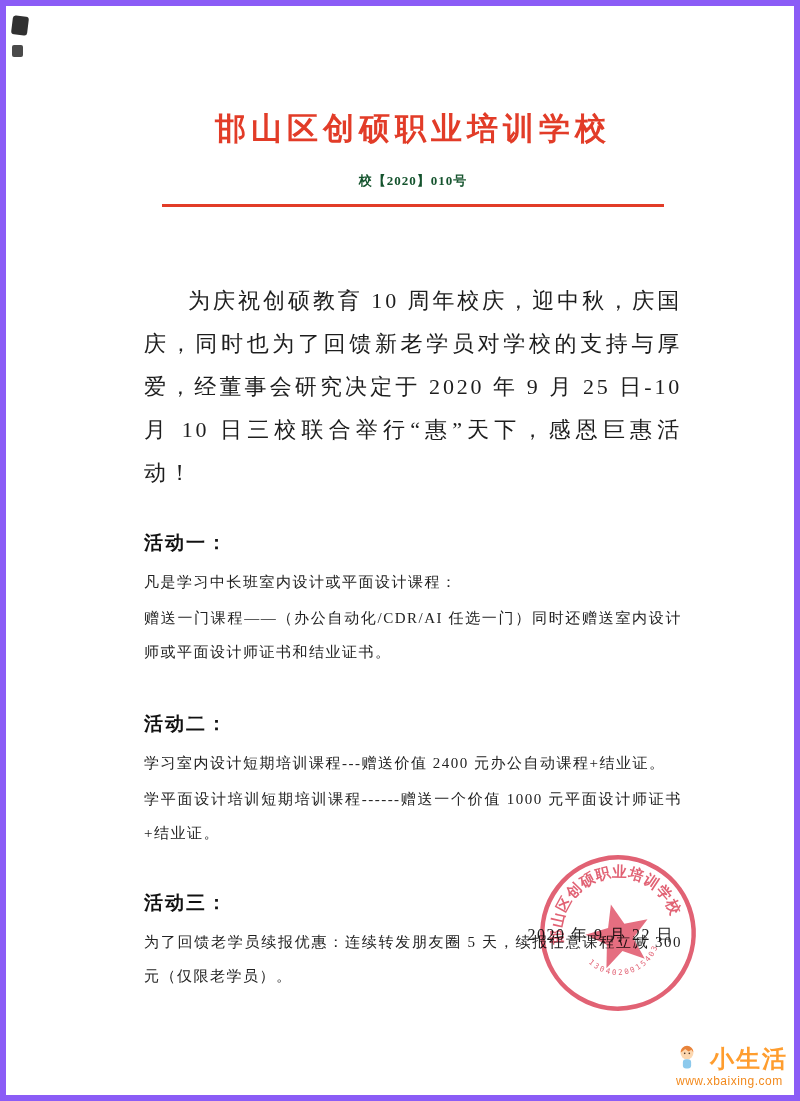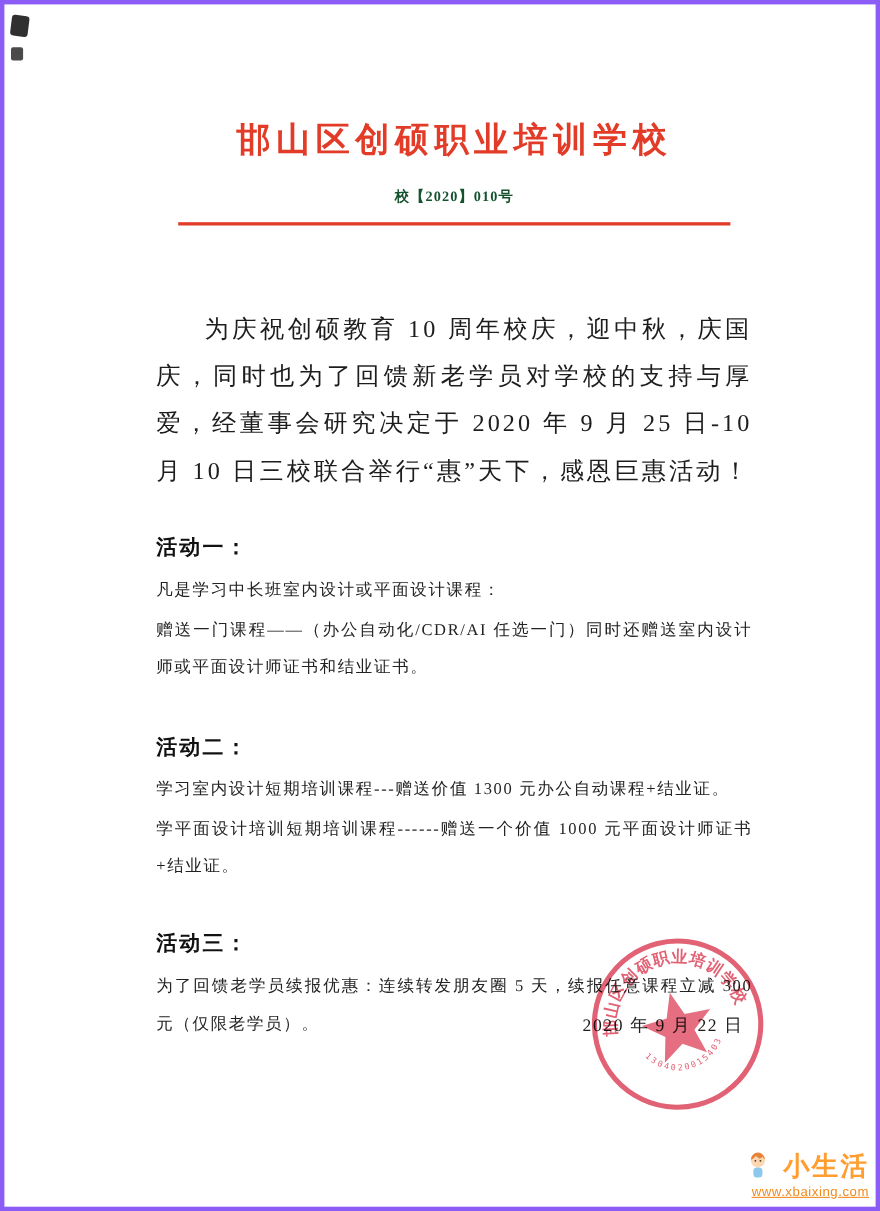--- a/index.html
+++ b/index.html
@@ -1,20 +1,20 @@
 <!DOCTYPE html>
 <html><head>
 <meta charset="utf-8">
 <style>
   * { margin:0; padding:0; box-sizing:border-box; }
   html,body { width:800px; height:1101px; background:#e9e9e9; }
   body { font-family:"Liberation Serif","DejaVu Serif",serif; }
   .page {
     position:relative; width:800px; height:1101px; background:#ffffff;
-    border:4px solid #8b5cf6; overflow:hidden;
+    border:6px solid #8b5cf6; overflow:hidden;
   }
   .scan-mark { position:absolute; background:#303030; }
   .scan-mark.m1 { left:6px; top:10px; width:16px; height:19px; border-radius:3px; transform:rotate(7deg); }
   .scan-mark.m2 { left:6px; top:39px; width:11px; height:12px; border-radius:2px; background:#4a4a4a; }
 
   .content { padding:0 112px 0 138px; }
 
   .doc-title {
     margin-top:102px; text-align:center; color:#e23c28;
     font-size:31px; font-weight:bold; letter-spacing:5px;
@@ -61,21 +61,21 @@
     position:absolute; right:6px; bottom:8px; text-align:left; line-height:1;
   }
   .wm-row { display:flex; align-items:flex-end; gap:12px; }
   .wm-brand {
     font-size:24px; font-weight:bold; color:#ff9d2e; letter-spacing:2px;
     font-family:"Liberation Sans",sans-serif;
     text-shadow:0 0 2px #fff, 0 0 2px #fff, 1px 1px 0 #fff;
   }
   .wm-url {
     margin-top:4px; font-size:12px; color:#f28a1e; letter-spacing:0.5px;
-    font-family:"Liberation Sans",sans-serif; text-align:right;text-decoration:underline;
+    font-family:"Liberation Sans",sans-serif; text-align:left;
   }
 </style>
 </head>
 <body>
 
 <div class="page">
 
   <div class="scan-mark m1"></div>
   <div class="scan-mark m2"></div>
 
@@ -87,21 +87,21 @@
     <p class="intro">为庆祝创硕教育 10 周年校庆，迎中秋，庆国庆，同时也为了回馈新老学员对学校的支持与厚爱，经董事会研究决定于 2020 年 9 月 25 日-10 月 10 日三校联合举行“惠”天下，感恩巨惠活动！</p>
 
     <div class="section sec1">
       <div class="section-heading">活动一：</div>
       <div class="section-line">凡是学习中长班室内设计或平面设计课程：</div>
       <div class="section-line">赠送一门课程——（办公自动化/CDR/AI 任选一门）同时还赠送室内设计师或平面设计师证书和结业证书。</div>
     </div>
 
     <div class="section sec2">
       <div class="section-heading">活动二：</div>
-      <div class="section-line">学习室内设计短期培训课程---赠送价值 1300 元办公自动课程+结业证。</div>
+      <div class="section-line">学习室内设计短期培训课程---赠送价值 2400 元办公自动课程+结业证。</div>
       <div class="section-line">学平面设计培训短期培训课程------赠送一个价值 1000 元平面设计师证书+结业证。</div>
     </div>
 
     <div class="section sec3">
       <div class="section-heading">活动三：</div>
       <div class="section-line">为了回馈老学员续报优惠：连续转发朋友圈 5 天，续报任意课程立减 300 元（仅限老学员）。</div>
     </div>
   </div>
 
   <div class="footer-block">

